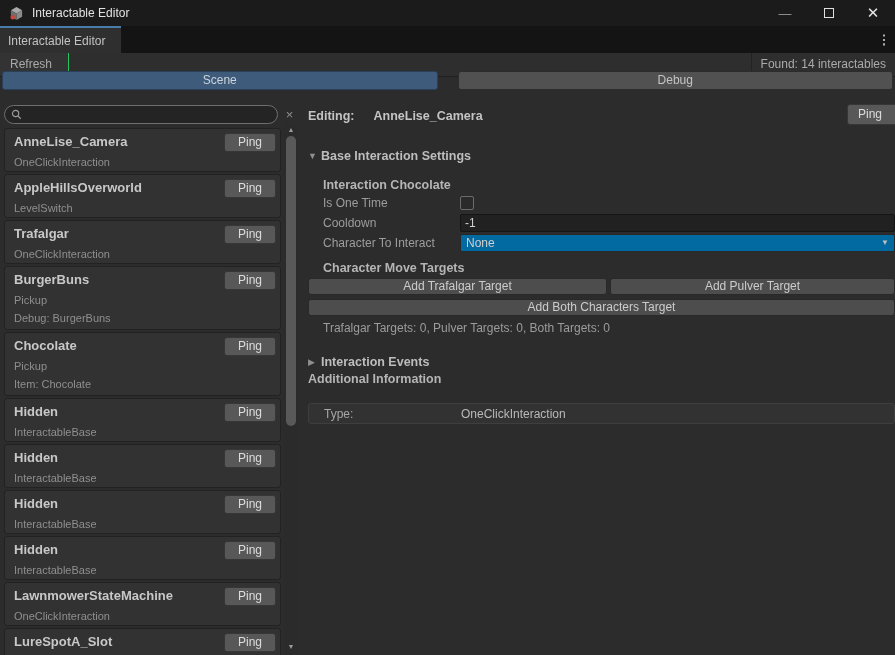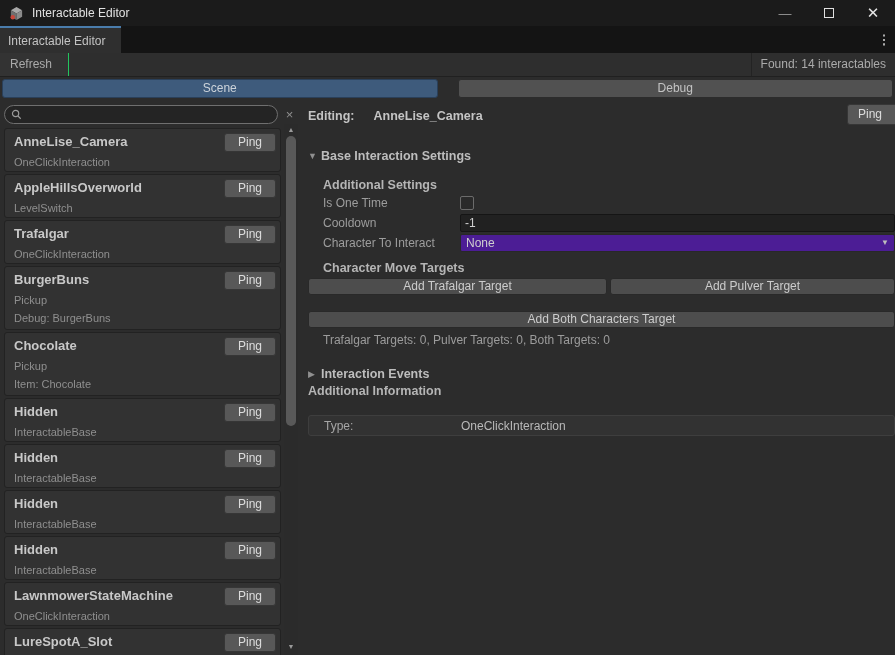--- a/index.html
+++ b/index.html
@@ -23,21 +23,21 @@
   .win-btn.close{font-size:15px;color:#e6e6e6;}
   
   .tabbar{position:absolute;top:26px;left:0;right:0;height:27px;background:#141414;}
   .doc-tab{position:absolute;left:0;top:0;height:27px;width:121px;background:#2f2f2f;border-top:2px solid #4a7cab;color:#c3c3c3;display:flex;align-items:center;padding-left:8px;font-size:12px;}
   .tab-menu{position:absolute;right:2px;top:0;height:27px;width:18px;display:flex;align-items:center;justify-content:center;color:#b4b4b4;font-size:13px;font-weight:bold;}
   
   .toolbar{position:absolute;top:53px;left:0;right:0;height:24px;background:#2e2e2e;border-bottom:1px solid #202020;}
   .refresh-btn{position:absolute;left:0;top:0;height:23px;padding:0 16px 0 10px;background:#333333;border-right:1px solid #22c55e;color:#aaaaaa;line-height:23px;font-size:12px;}
   .found-label{position:absolute;right:0;top:0;height:23px;border-left:1px solid #232323;padding:0 9px;line-height:23px;color:#ababab;font-size:12px;}
   
-  .modetabs{position:absolute;top:79px;left:2px;right:2px;height:19px;display:flex;gap:20px;}
+  .modetabs{position:absolute;top:71px;left:2px;right:2px;height:19px;display:flex;gap:20px;}
   .mode-tab{flex:1;border-radius:3px;text-align:center;line-height:17px;font-size:12px;}
   .mode-tab.active{background:#3e5b7c;border:1px solid #2a405a;color:#ccd3da;}
   .mode-tab.inactive{background:#515151;border:1px solid #2c2c2c;color:#c3c3c3;}
   
   .content{position:absolute;top:100px;left:0;right:0;bottom:0;}
   
   .search-input{position:absolute;left:4px;top:5px;width:274px;height:19px;background:#242424;border:1px solid #6f6f6f;border-radius:10px;color:#cfcfcf;padding:0 6px 0 22px;font-size:12px;outline:none;font-family:"Liberation Sans",sans-serif;}
   .search-glyph{position:absolute;left:11px;top:9px;width:11px;height:11px;pointer-events:none;}
   .clear-btn{position:absolute;left:281px;top:5px;width:17px;height:19px;color:#8f8f8f;font-size:13px;text-align:center;line-height:19px;}
   
@@ -67,27 +67,27 @@
   .fold2{margin-top:18px;}
   .sec-header{font-weight:bold;color:#b5b5b5;font-size:12.5px;height:15px;padding-left:15px;}
   .sh1{margin-top:14px;}
   .sh2{margin-top:8px;}
   .sh3{margin-top:2px;padding-left:0;}
   .prop-row{display:flex;align-items:center;height:20px;padding-left:15px;justify-content:space-between;}
   .prop-label{width:137px;color:#9d9d9d;font-size:12px;flex:0 0 auto;}
   .prop-field{flex:1;display:flex;align-items:center;}
   .checkbox{width:14px;height:14px;background:#2a2a2a;border:1px solid #6b6b6b;border-radius:2px;}
   .text-field{flex:1;height:18px;background:#212121;border:1px solid #151515;border-radius:2px;color:#cfcfcf;font-size:12px;padding:0 4px;outline:none;font-family:"Liberation Sans",sans-serif;}
-  .dropdown{flex:1;height:18px;background:#4c1d95;border:1px solid #282828;border-radius:2px;color:#cfcfcf;font-size:12px;line-height:16px;padding:0 5px;position:relative;}
+  .dropdown{flex:1;height:18px;background:#0369a1;border:1px solid #282828;border-radius:2px;color:#cfcfcf;font-size:12px;line-height:16px;padding:0 5px;position:relative;}
   .dropdown .dd-arrow{position:absolute;right:5px;top:0;line-height:16px;font-size:8px;color:#bdbdbd;}
   .btn-row{margin-top:2px;height:17px;display:flex;gap:3px;}
   .act-btn{background:#4d4d4d;border:1px solid #292929;border-radius:3px;color:#cccccc;font-size:12px;text-align:center;line-height:15px;height:17px;}
   .btn-half1{width:299px;}
   .btn-half2{flex:1;}
-  .btn-full{margin-top:16px;width:100%;}
+  .btn-full{margin-top:4px;width:100%;}
   .summary{margin-top:5px;height:15px;color:#9c9c9c;font-size:12px;padding-left:15px;}
   .type-box{margin-top:16px;height:21px;background:#323232;border:1px solid #3e3e3e;border-radius:3px;display:flex;align-items:center;}
   .type-label{color:#a6a6a6;font-size:12px;padding-left:15px;width:152px;flex:0 0 auto;}
   .type-value{color:#b9b9b9;font-size:12px;}
 </style>
 </head>
 <body>
 
 <div class="titlebar">
   <svg class="app-icon" viewBox="0 0 16 16">
@@ -226,21 +226,21 @@
     <div class="editing-row">
       <span class="editing-label">Editing:</span>
       <span class="editing-name">AnneLise_Camera</span>
     </div>
 
     <div class="foldout fold1">
       <span class="tri">▼</span>
       <span class="fo-label">Base Interaction Settings</span>
     </div>
 
-    <div class="sec-header sh1">Additional Settings</div>
+    <div class="sec-header sh1">Interaction Chocolate</div>
 
     <div class="prop-row">
       <span class="prop-label">Is One Time</span>
       <span class="prop-field">
           <span class="checkbox"></span>
         </span>
     </div>
 
     <div class="prop-row">
       <span class="prop-label">Cooldown</span>

